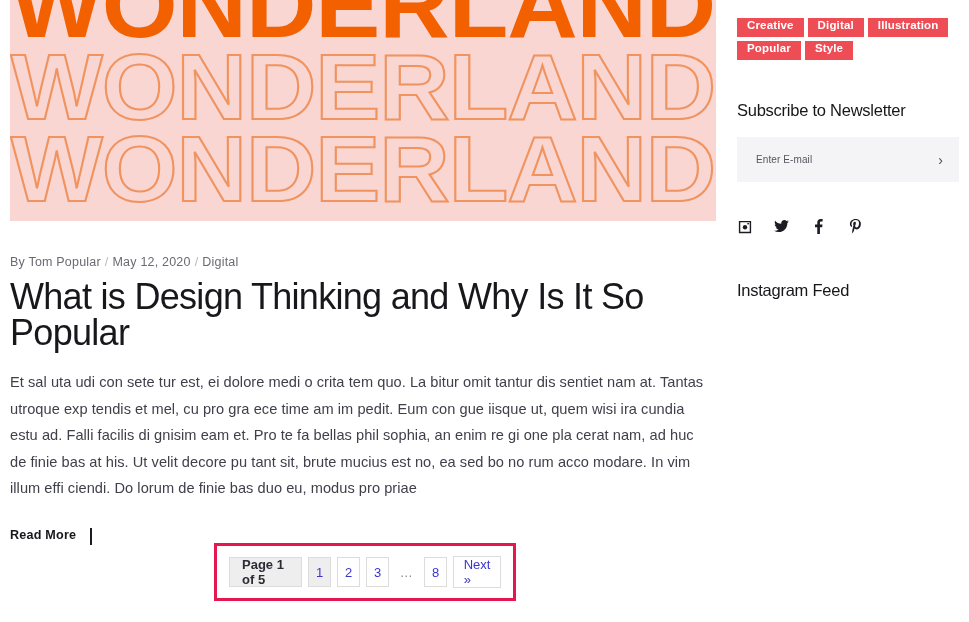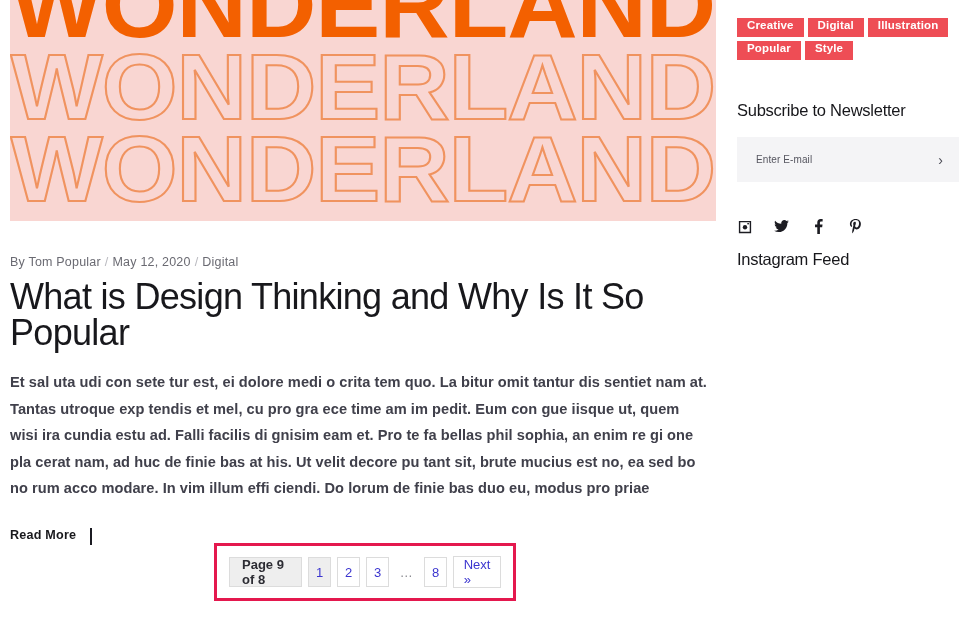--- a/index.html
+++ b/index.html
@@ -66,21 +66,20 @@
   }
 
   
   .post-body {
     margin-top: 18px;
     width: 700px;
     font-size: 14.6px;
     line-height: 26.5px;
     color: #40404b;
     letter-spacing: .05px;
-    font-weight: bold;
   }
 
   
   .readmore-row {
     margin-top: 26px;
     display: flex; gap: 14px;
   }
   .readmore {
     font-size: 12.6px; font-weight: 700; color: #18181c;
     letter-spacing: .2px; text-decoration: none; cursor: pointer;
@@ -163,21 +162,21 @@
 
   .sb-social { margin-top: 37px; }
   .social-row { margin-top: 19px; display: flex; align-items: center; gap: 22px; }
   .social-icon {
     width: 15px; height: 15px;
     display: inline-flex; align-items: center; justify-content: center;
     color: #1c1c22; cursor: pointer;
   }
   .social-icon svg { display: block; }
 
-  .sb-instagram { margin-top: 16px; }
+  .sb-instagram { margin-top: 47px; }
 </style>
 </head>
 <body>
 
 <div class="page">
 
   <div class="main-col">
 
     <div class="hero">
       <div class="hero-stack">
@@ -197,21 +196,21 @@
 
     <div class="readmore-row">
       <a class="readmore">Read More</a>
       <span class="readmore-bar"></span>
     </div>
 
   </div>
 
   <div class="pagination-wrap">
     <div class="pagination">
-      <span class="pg info">Page 9 of 8</span>
+      <span class="pg info">Page 1 of 5</span>
       <a class="pg current">1</a>
       <a class="pg">2</a>
       <a class="pg">3</a>
       <span class="pg dots">…</span>
       <a class="pg">8</a>
       <a class="pg next">Next »</a>
     </div>
   </div>
 
   <div class="sidebar">

